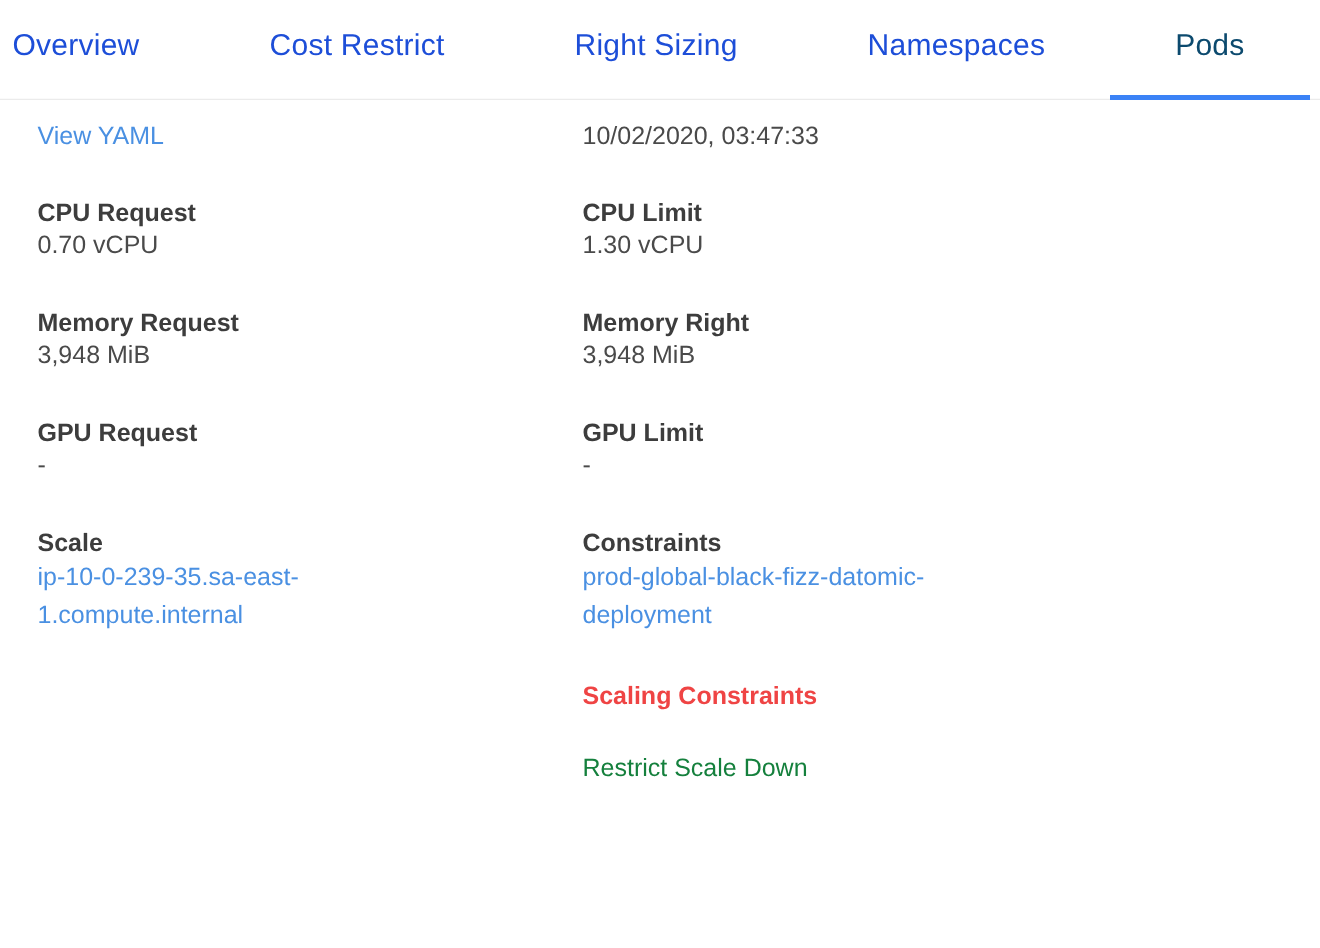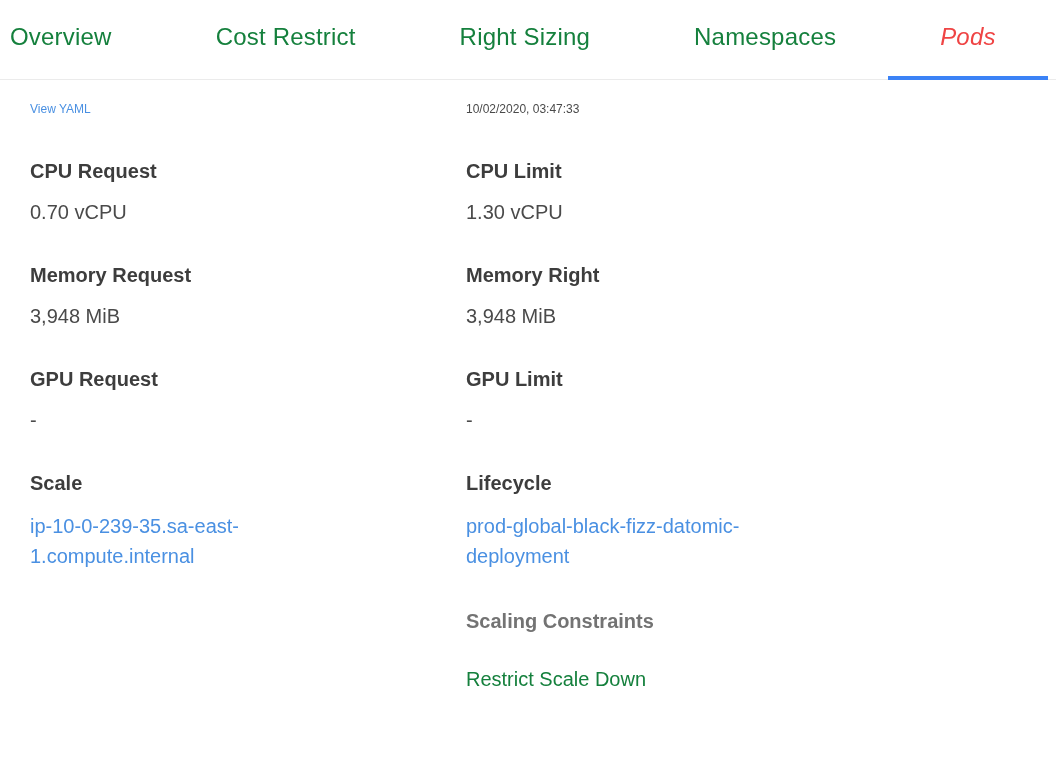--- a/index.html
+++ b/index.html
@@ -17,55 +17,55 @@
     height: 80px;
     border-bottom: 1px solid #ebebeb;
     padding-left: 10px;
   }
   .tab {
     position: relative;
     height: 100%;
     padding: 23px 52px 0;
     font-size: 24px;
     font-weight: 400;
-    color: #15803d;
+    color: #1d4ed8;
     letter-spacing: 0.2px;
     cursor: pointer;
     white-space: nowrap;
   }
   .tab:first-child { padding-left: 0; }
-  .tab.active { color: #ef4444; font-style: italic; }
+  .tab.active { color: #0c4a6e; }
   .tab.active::after {
     content: "";
     position: absolute;
     left: 0; right: 0; bottom: -1px;
     height: 4px;
     background: #3b82f6;
   }
 
   
   .content {
     display: grid;
     grid-template-columns: 436px 1fr;
     padding: 17px 30px 0;
   }
   .col { display: block; }
 
-  .row-top { margin-bottom: 38px; font-size: 12px; line-height: 24px; }
+  .row-top { margin-bottom: 38px; font-size: 20px; line-height: 24px; }
 
   .field { margin-bottom: 38px; }
   .field-label {
     font-size: 20px;
     line-height: 24px;
     font-weight: 700;
     color: #3d3d3d;
     margin-top: 36px;
   }
   .field-value {
-    margin-top: 16px;
+    margin-top: 0;
     font-size: 20px;
     line-height: 26px;
     color: #4a4a4a;
   }
   .link {
     color: #4a90e2;
     cursor: pointer;
   }
   .wrap-link {
     display: block;
@@ -73,21 +73,21 @@
     overflow-wrap: anywhere;
     line-height: 30px;
   }
 
   .scaling-title {
     margin-top: 1px;
     margin-bottom: 34px;
     font-size: 20px;
     line-height: 24px;
     font-weight: 700;
-    color: #737373;
+    color: #ef4444;
   }
   .scaling-item {
     margin-bottom: 24px;
     font-size: 20px;
     line-height: 24px;
     color: #15803d;
   }
 </style>
 </head>
 <body>
@@ -145,21 +145,21 @@
       <div class="field-label">Memory Right</div>
       <div class="field-value">3,948 MiB</div>
     </div>
 
     <div class="field">
       <div class="field-label">GPU Limit</div>
       <div class="field-value">-</div>
     </div>
 
     <div class="field">
-      <div class="field-label">Lifecycle</div>
+      <div class="field-label">Constraints</div>
       <div class="field-value">
         <span class="link wrap-link">prod-global-black-fizz-datomic-deployment</span>
       </div>
     </div>
 
     <div>
       <div class="scaling-title">Scaling Constraints</div>
       <div class="scaling-item">Restrict Scale Down</div>
     </div>
 

